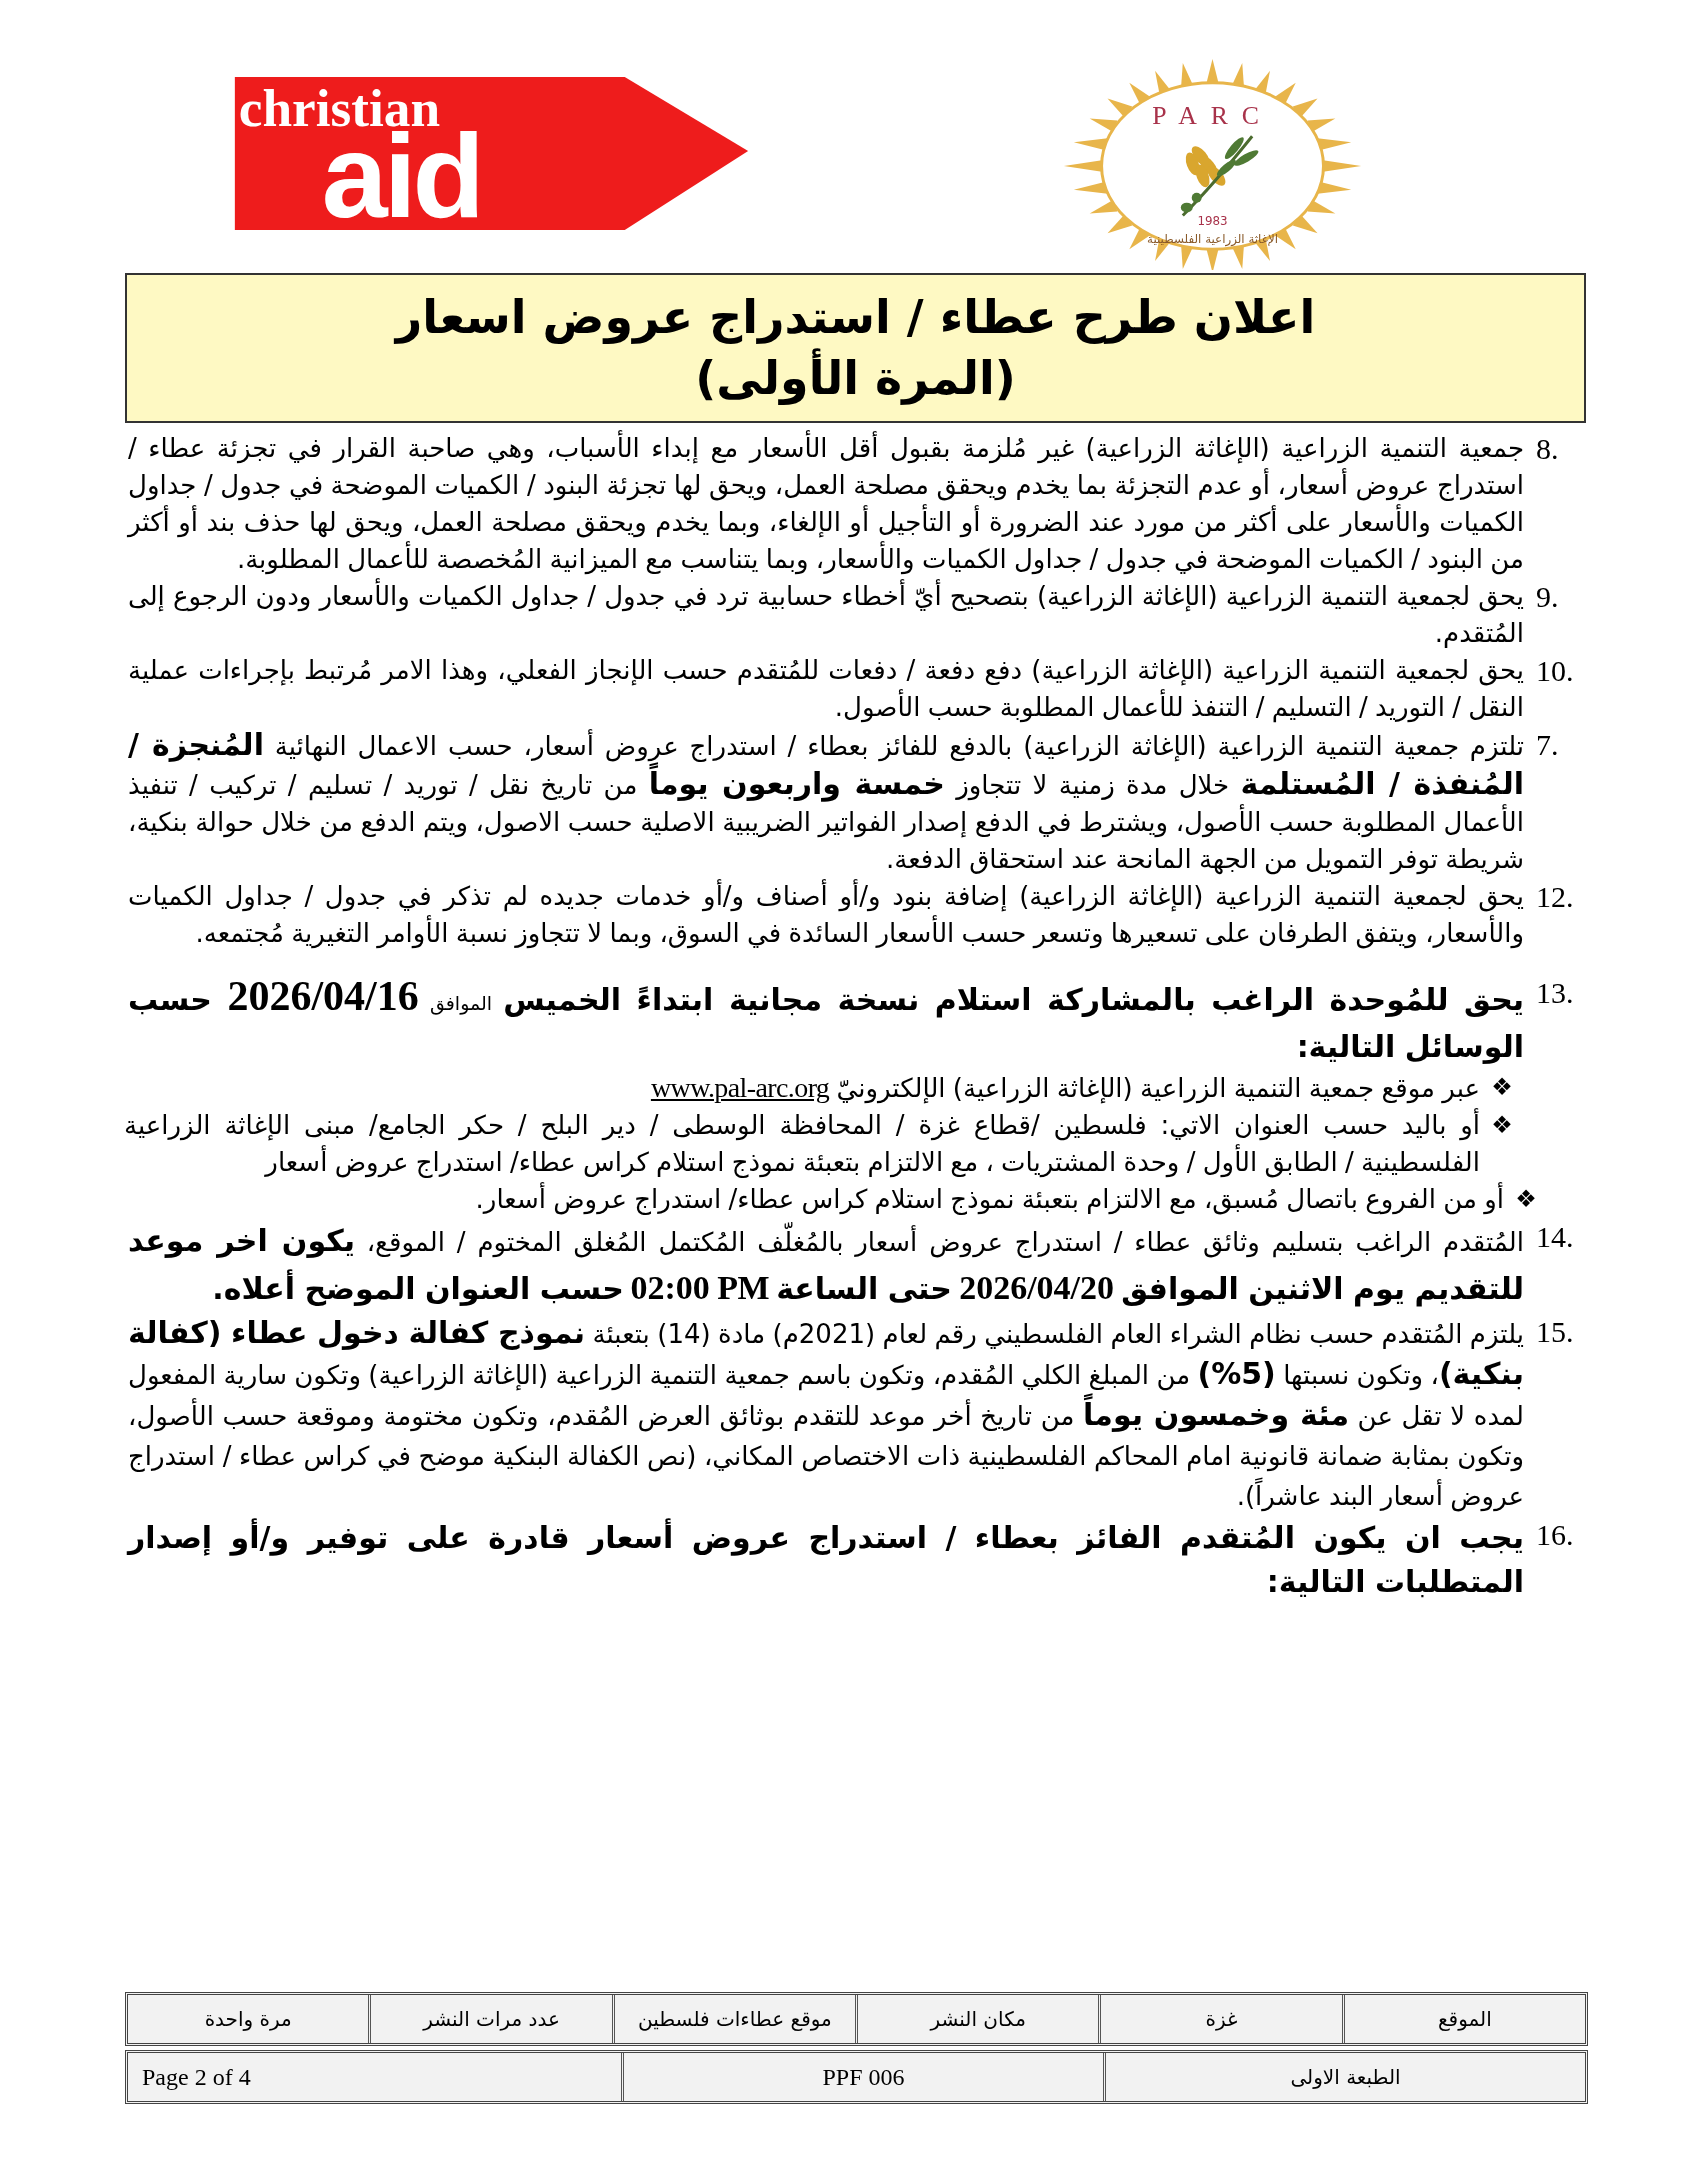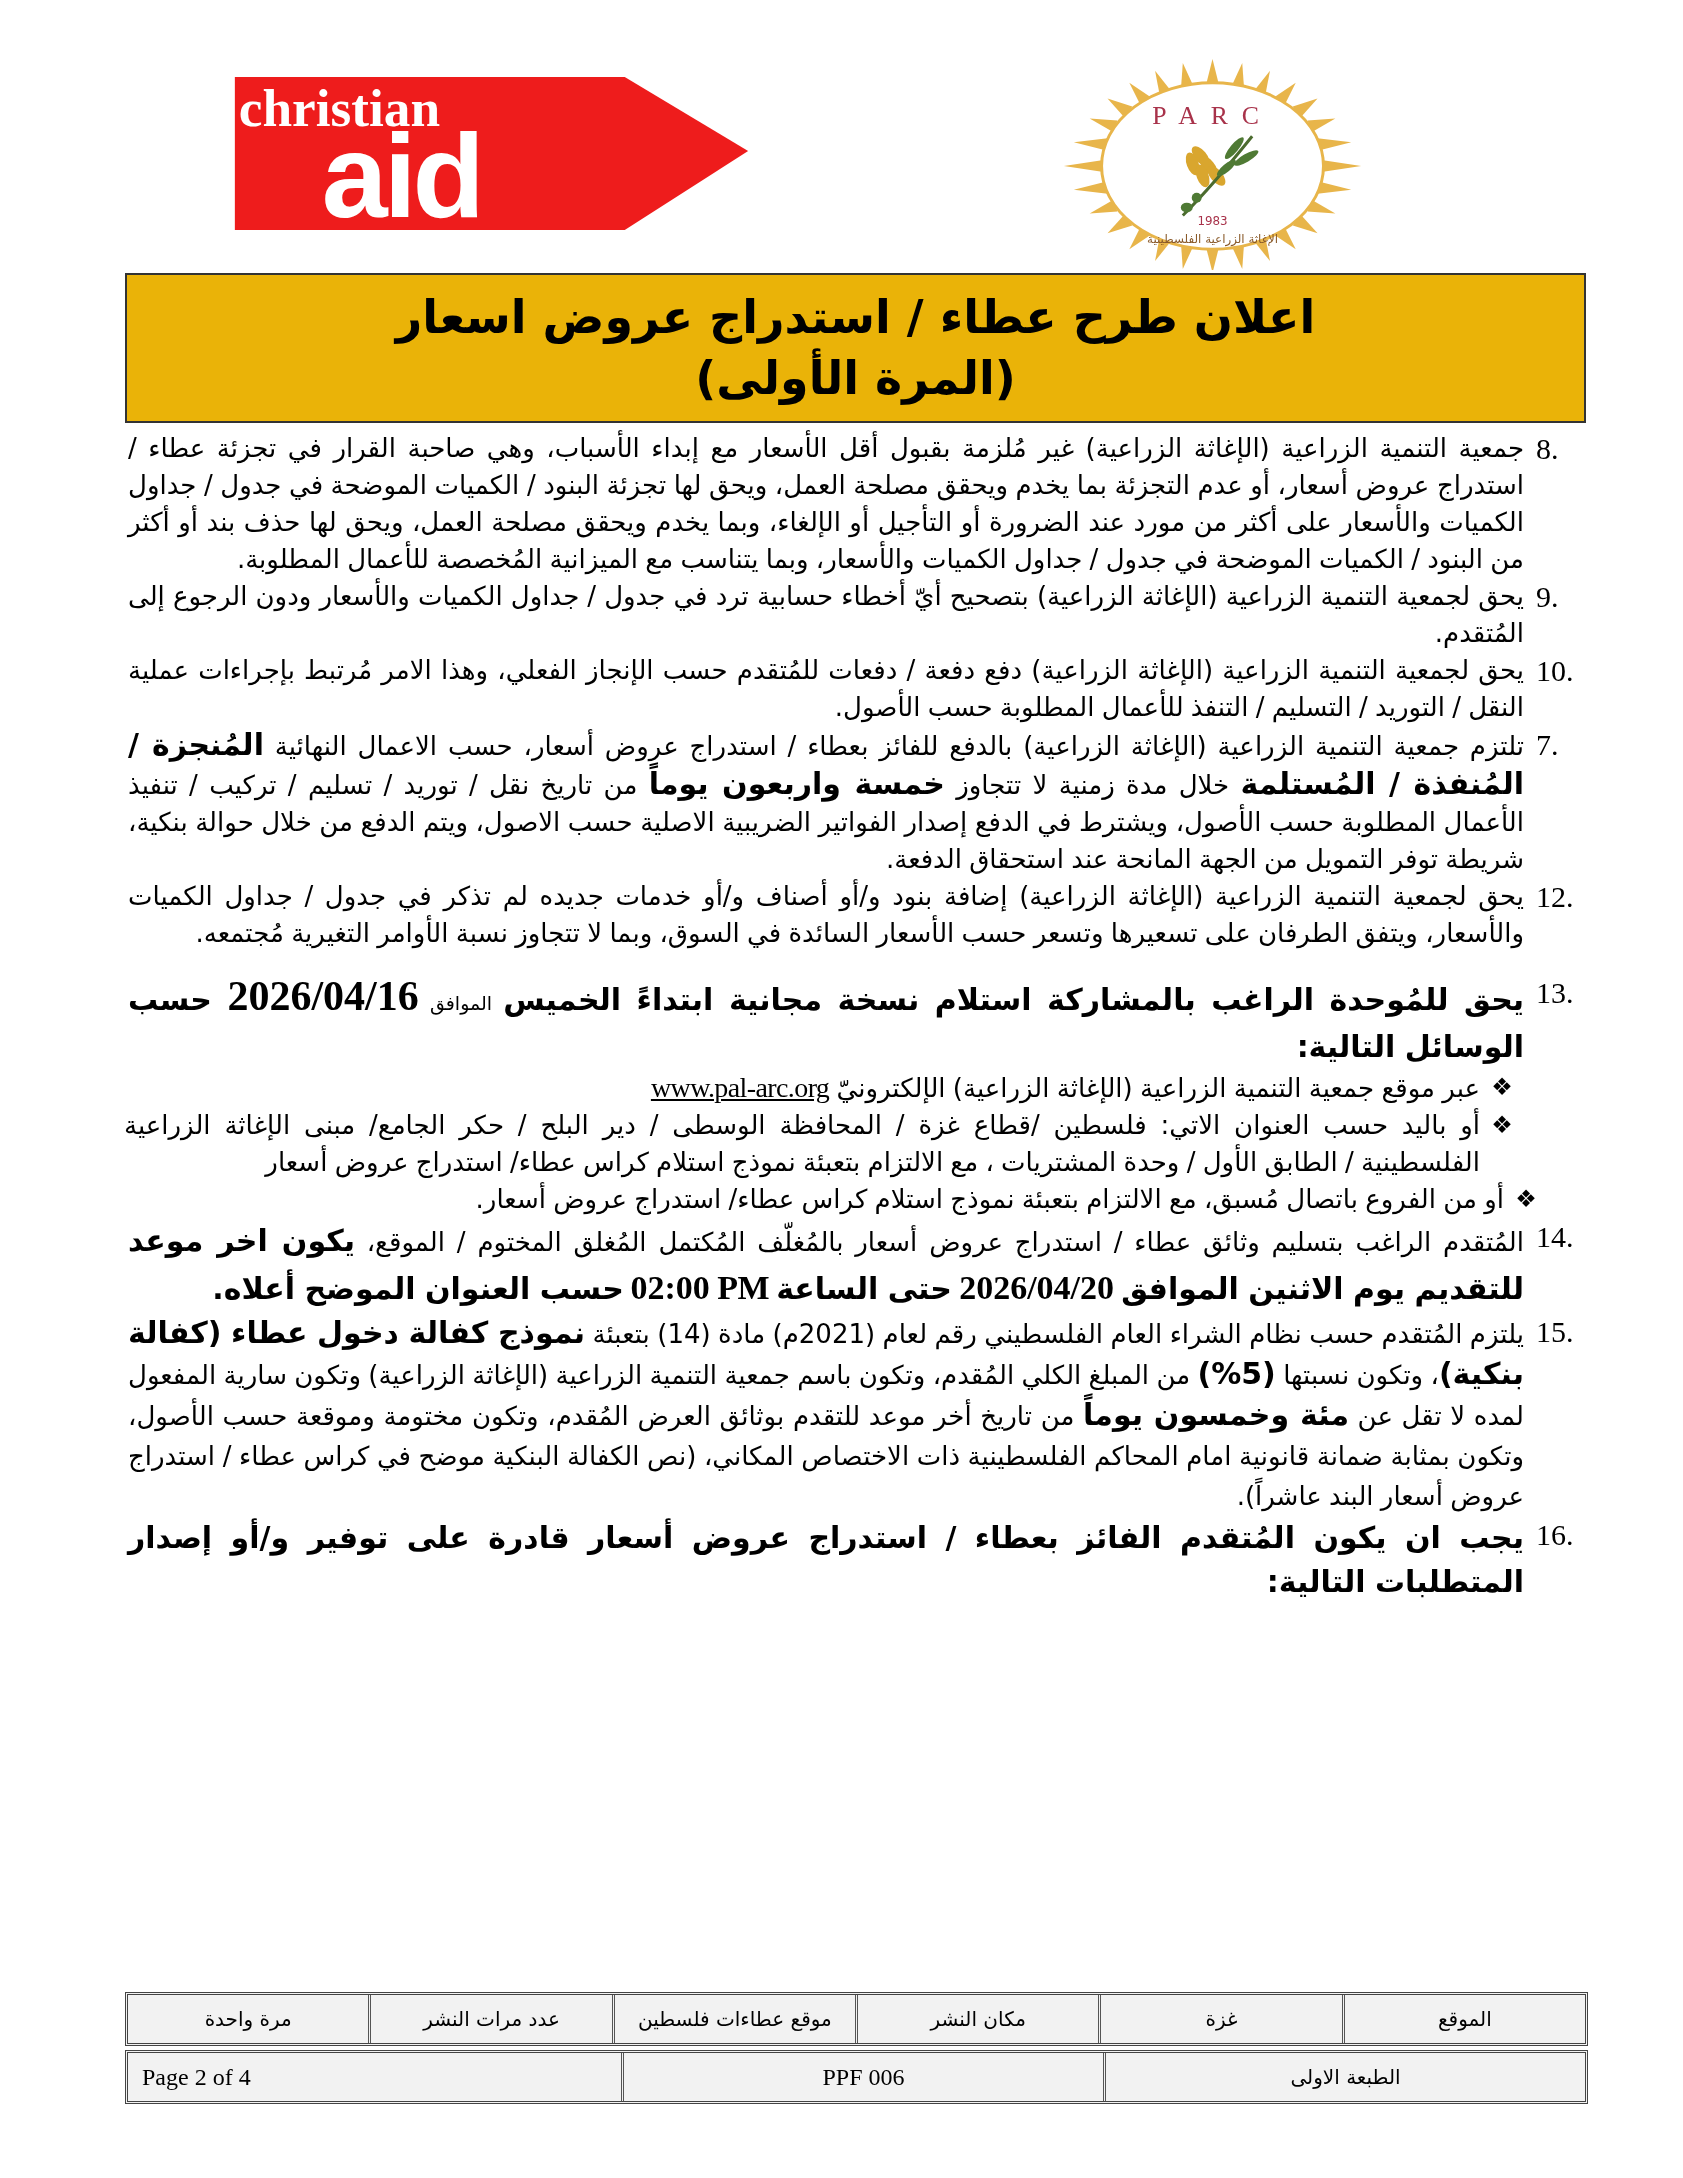--- a/index.html
+++ b/index.html
@@ -5,21 +5,21 @@
   html, body { margin: 0; padding: 0; background: #ffffff; }
   body { width: 1683px; height: 2178px; position: relative; overflow: hidden;
          font-family: "DejaVu Sans", "Liberation Sans", sans-serif; color: #000; }
 
   
   .logo-ca { position: absolute; left: 234px; top: 77px; width: 515px; height: 153px; }
   .logo-parc { position: absolute; left: 1042px; top: 57px; width: 347px; height: 213px; }
 
   
   .title-box { position: absolute; left: 125px; top: 273px; width: 1461px; height: 150px;
-               background: #eab308; border: 2px solid #333; box-sizing: border-box;
+               background: #fef9c3; border: 2px solid #333; box-sizing: border-box;
                display: flex; flex-direction: column; align-items: center; justify-content: center; }
   .title-line { font-weight: bold; font-size: 46px; line-height: 61px; direction: rtl;
                 font-family: "DejaVu Sans", sans-serif; letter-spacing: -0.5px; }
 
   
   .content { position: absolute; left: 124px; top: 430px; width: 1465px; direction: rtl; }
   .item { display: flex; flex-direction: row; align-items: flex-start; }
   .num { width: 65px; flex: 0 0 65px; text-align: left; direction: ltr;
          font-family: "Liberation Serif", serif; font-size: 30px; line-height: 37px; padding-left: 12px; box-sizing: border-box; }
   .ptext { flex: 1; font-size: 26px; line-height: 37px; text-align: justify; text-align-last: right;

